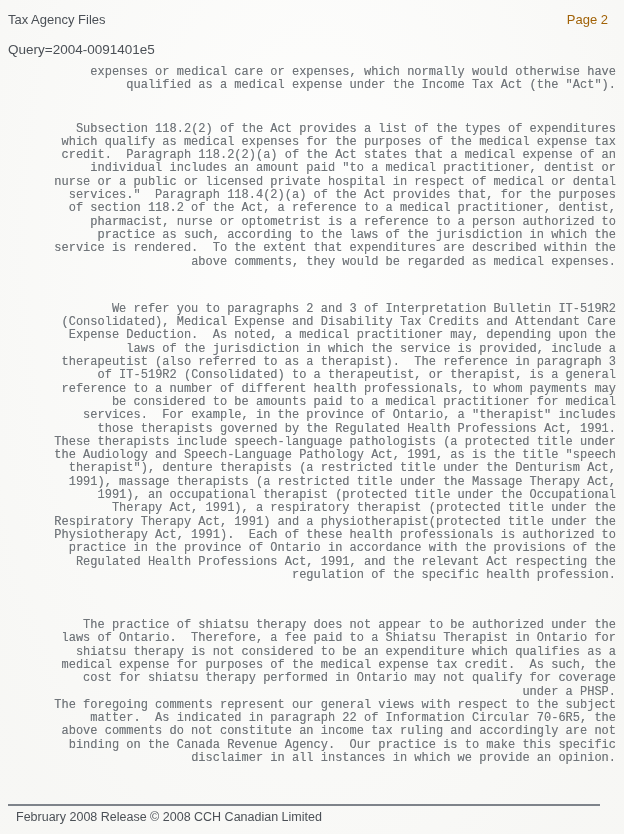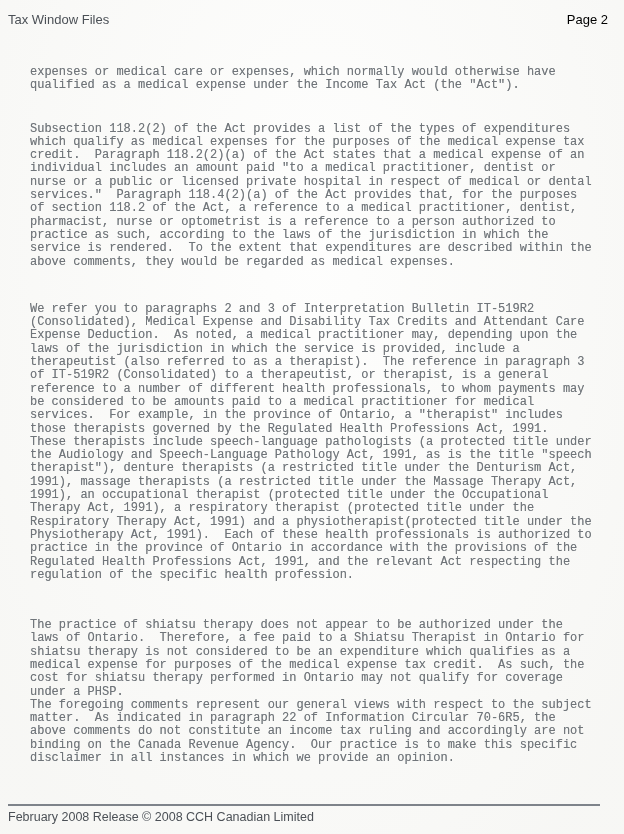--- a/index.html
+++ b/index.html
@@ -30,34 +30,35 @@
     left: 8px;
     top: 12px;
     font-size: 13px;
     color: #4b5056;
   }
   .page-number {
     position: absolute;
     right: 16px;
     top: 12px;
     font-size: 13px;
-    color: #000000;
+    color: #a16207;
   }
   .query-line {
     position: absolute;
     left: 8px;
     top: 42px;
     font-size: 13.5px;
     color: #4b5056;
   }
   .doc-body {
     position: absolute;
     left: 30px;
     top: 66px;
     width: 586px;
+    text-align: right;
   }
   .para {
     margin: 0;
     font-family: "Liberation Mono", "DejaVu Sans Mono", monospace;
     font-size: 12px;
     line-height: 13.3px;
     color: #70757a;
     white-space: pre;
     text-shadow: 0 0 0.5px rgba(112,117,122,0.55);
   }
@@ -68,35 +69,36 @@
   .footer-rule {
     position: absolute;
     left: 8px;
     top: 804px;
     width: 592px;
     height: 2px;
     background: #7e838a;
   }
   .footer-text {
     position: absolute;
-    left: 8px;
+    left: 16px;
     top: 810px;
     font-size: 12.5px;
     color: #4b5056;
   }
 </style>
 </head>
 <body>
 
 <div class="page">
 
-  <div class="header-title">Tax Window Files</div>
+  <div class="header-title">Tax Agency Files</div>
 
   <div class="page-number">Page 2</div>
 
+  <div class="query-line">Query=2004-0091401e5</div>
 
   <div class="doc-body">
     <pre class="para gap-a">expenses or medical care or expenses, which normally would otherwise have
 qualified as a medical expense under the Income Tax Act (the "Act").</pre>
     <pre class="para gap-b">Subsection 118.2(2) of the Act provides a list of the types of expenditures
 which qualify as medical expenses for the purposes of the medical expense tax
 credit.  Paragraph 118.2(2)(a) of the Act states that a medical expense of an
 individual includes an amount paid "to a medical practitioner, dentist or
 nurse or a public or licensed private hospital in respect of medical or dental
 services."  Paragraph 118.4(2)(a) of the Act provides that, for the purposes

